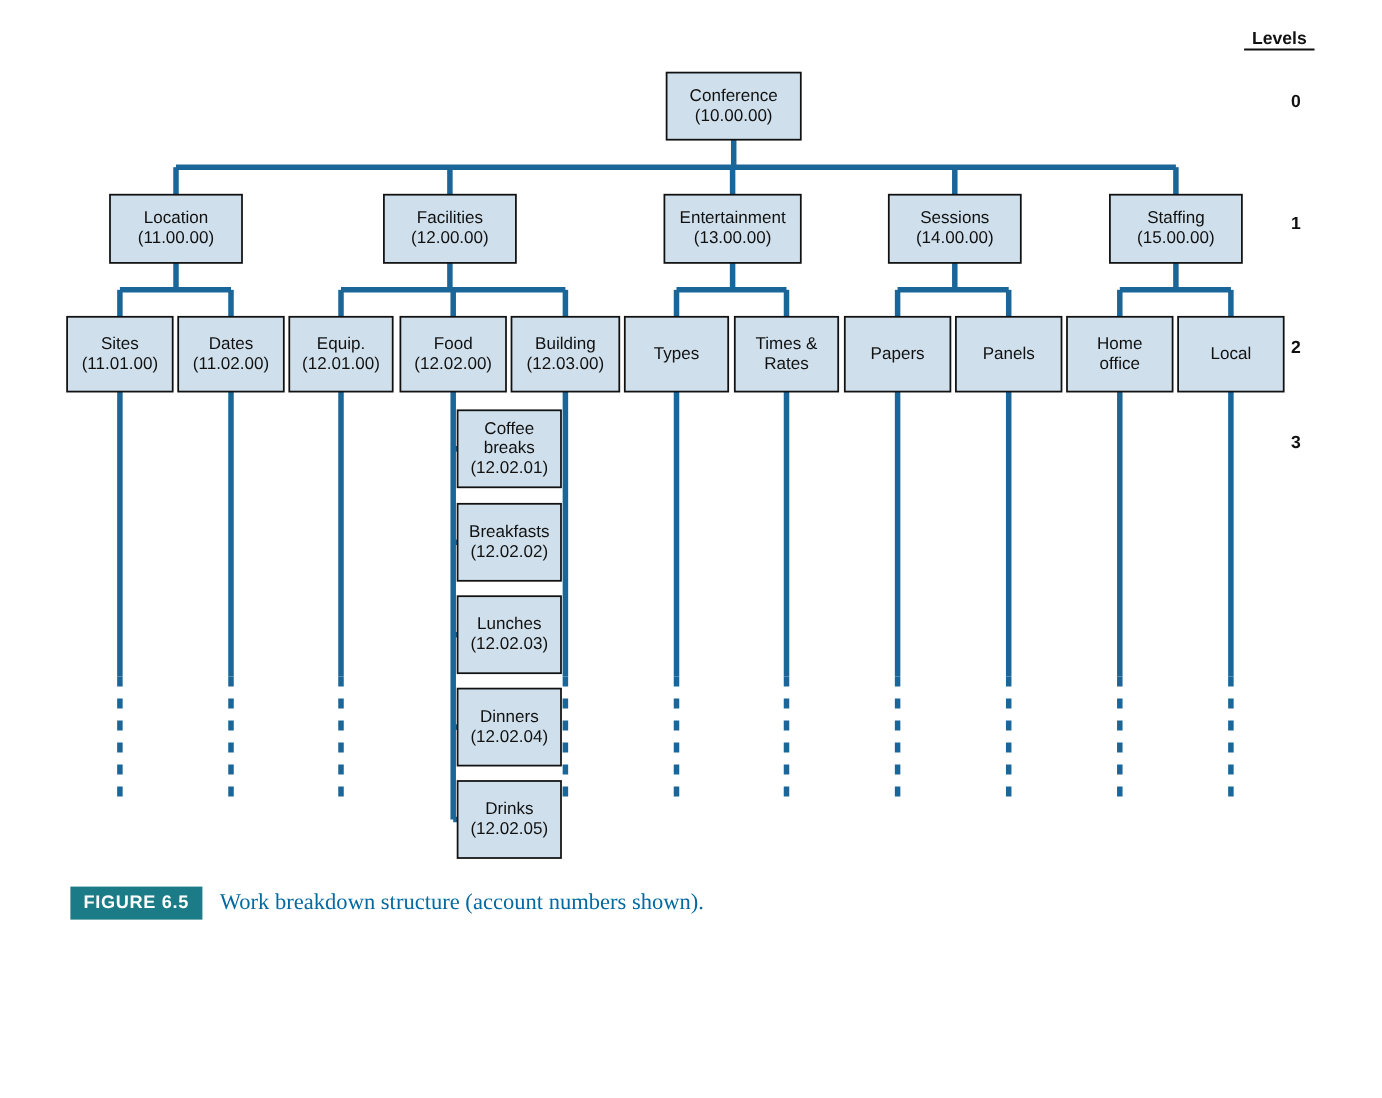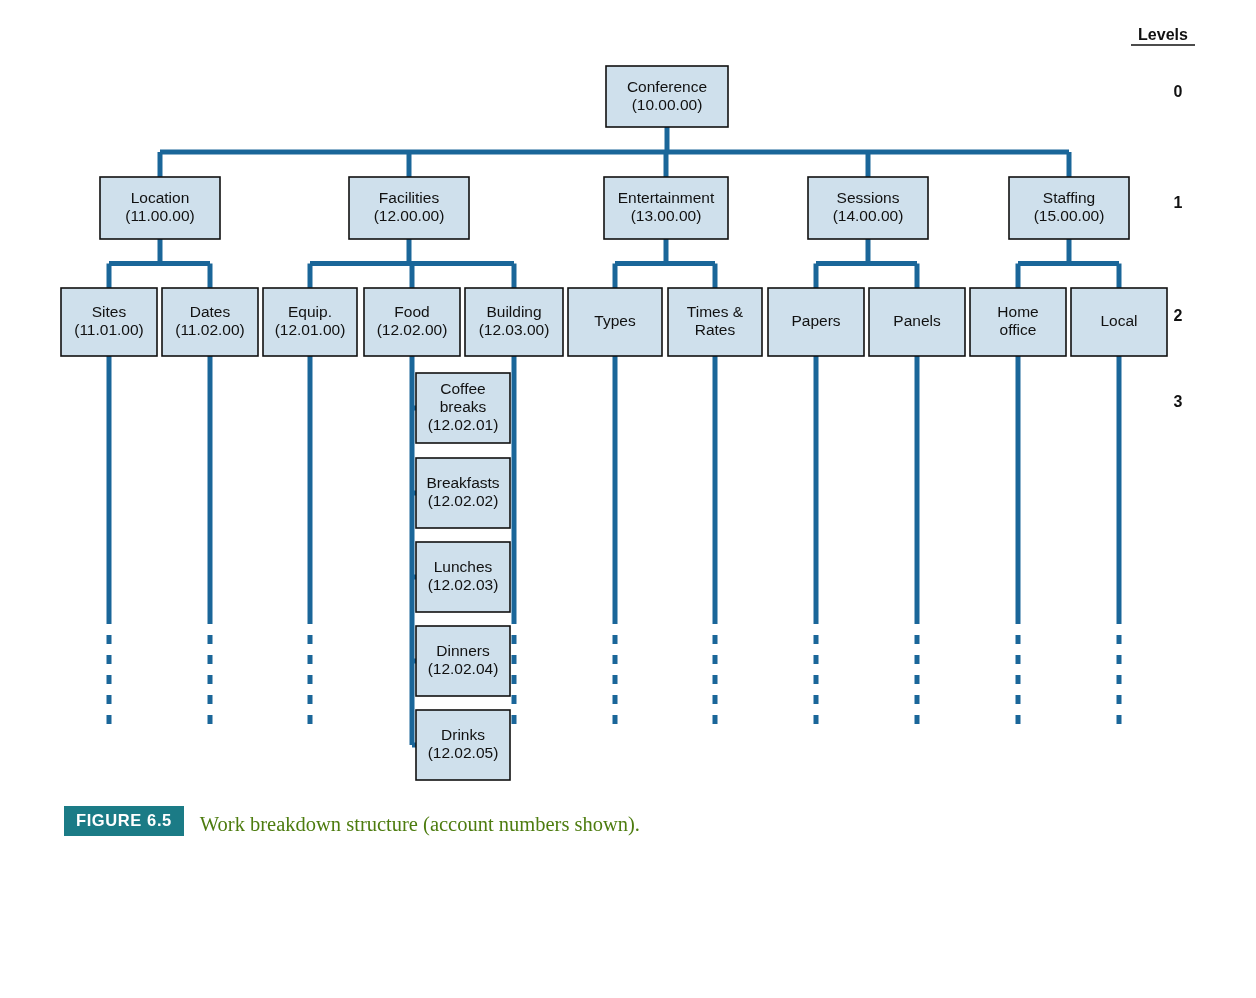--- a/index.html
+++ b/index.html
@@ -66,37 +66,37 @@
     font-size: 16px;
     font-weight: bold;
     fill: #111111;
     text-anchor: middle;
   }
   .caption-bar {
     position: absolute;
     left: 64px;
     top: 806px;
     display: flex;
-    align-items: flex-end;
+    align-items: center;
   }
   .caption-badge {
     background: #1b7b86;
     color: #ffffff;
     font-family: "Liberation Sans", sans-serif;
     font-size: 16.5px;
     font-weight: bold;
     letter-spacing: 0.6px;
     padding: 6px 12px 7px 12px;
     line-height: 1;
     white-space: nowrap;
   }
   .caption-text {
     font-family: "Liberation Serif", serif;
     font-size: 20.5px;
-    color: #4d7c0f;
+    color: #0369a1;
     margin-left: 16px;
     white-space: nowrap;
   }
 </style>
 </head>
 <body>
 
 <div id="wbs-root">
   <svg class="diagram" viewBox="0 0 1256 998">
     <g id="layer-links">

